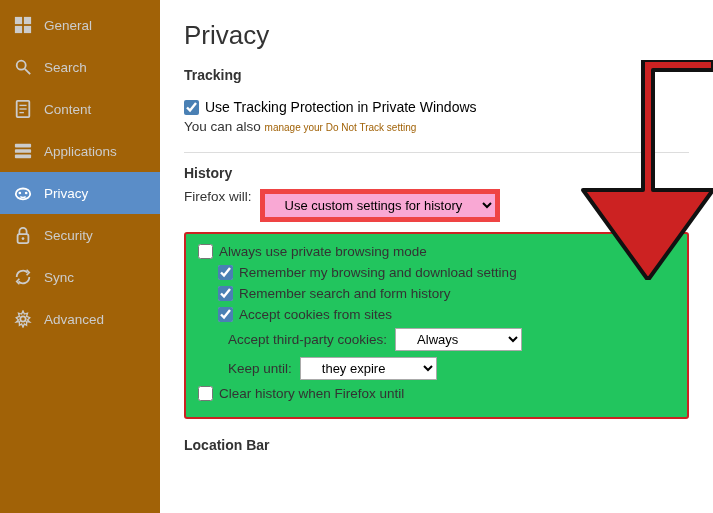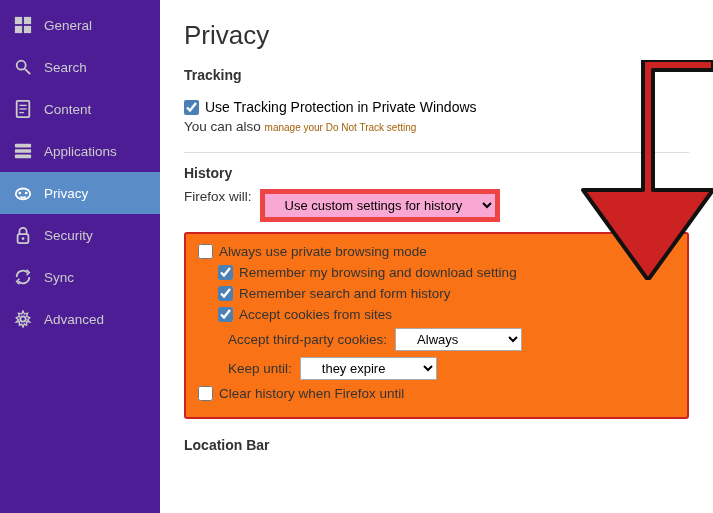--- a/index.html
+++ b/index.html
@@ -2,21 +2,21 @@
 <html><head>
   <meta charset="utf-8">
   <style>
     * { box-sizing: border-box; margin: 0; padding: 0; }
     body { font-family: Arial, sans-serif; font-size: 14px; display: flex; width: 713px; height: 513px; overflow: hidden; background: #fff; }
 
     
     .sidebar {
       width: 160px;
       min-width: 160px;
-      background: #4c1d95;
+      background: #a16207;
       height: 100%;
       display: flex;
       flex-direction: column;
       padding-top: 4px;
     }
     .sidebar-item {
       display: flex;
       align-items: center;
       padding: 10px 12px;
       color: #ccc;
@@ -99,21 +99,21 @@
       font-size: 13px;
       cursor: pointer;
     }
 
     
     .red-box {
       border: 2.5px solid #cc2222;
       border-radius: 3px;
       padding: 10px 12px;
       margin-bottom: 16px;
-      background: #f97316;
+      background: #22c55e;
     }
     .indent1 { margin-left: 20px; }
     .indent2 { margin-left: 30px; }
 
     .checkbox-row-inner {
       display: flex;
       align-items: center;
       gap: 6px;
       margin-bottom: 6px;
       font-size: 13.5px;

